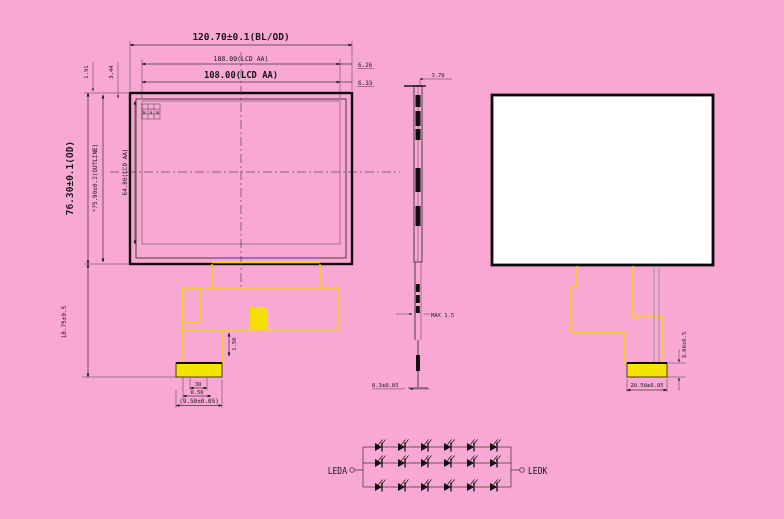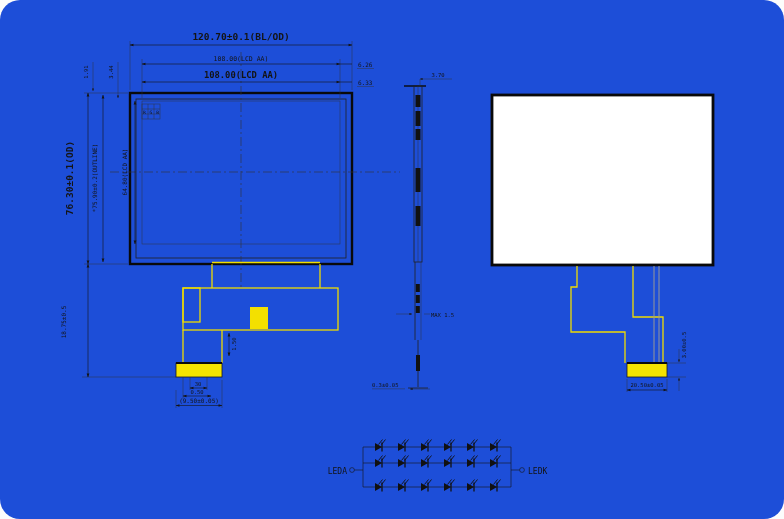--- a/index.html
+++ b/index.html
@@ -1,17 +1,17 @@
 <!DOCTYPE html>
 <html><head>
 <meta charset="utf-8">
 <style>
   html,body{margin:0;padding:0;background:#fcfcfc;}
-  .stage{position:relative;width:784px;height:519px;background:#1d4ed8;overflow:hidden;
-         font-family:"DejaVu Sans Mono","Liberation Mono",monospace;border-radius:20px;}
+  .stage{position:relative;width:784px;height:519px;background:#f9a8d4;overflow:hidden;
+         font-family:"DejaVu Sans Mono","Liberation Mono",monospace;}
   svg{display:block}
   .dim{font-family:"DejaVu Sans Mono","Liberation Mono",monospace;fill:#141414;}
   .b{font-weight:bold;}
   .ln{stroke:#141414;stroke-width:0.6;fill:none;}
   .thick{stroke:#0a0a0a;stroke-width:2.4;fill:none;}
   .thin{stroke:#222;stroke-width:0.8;fill:none;}
   .hair{stroke:#333;stroke-width:0.45;fill:none;}
   .cl{stroke:#333;stroke-width:0.6;fill:none;stroke-dasharray:9 3 2 3;}
   .yel{stroke:#efdc00;stroke-width:1.3;fill:none;}
   .gray{stroke:#979797;stroke-width:1;fill:none;}

